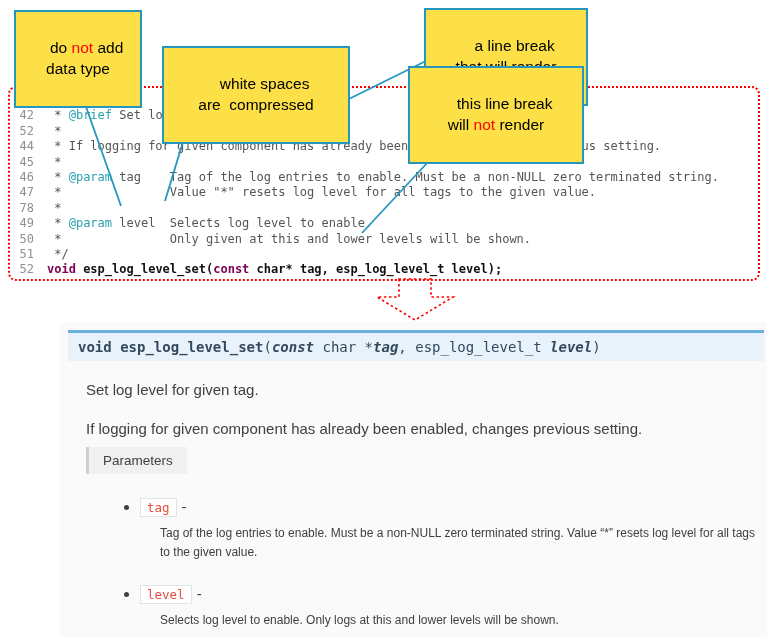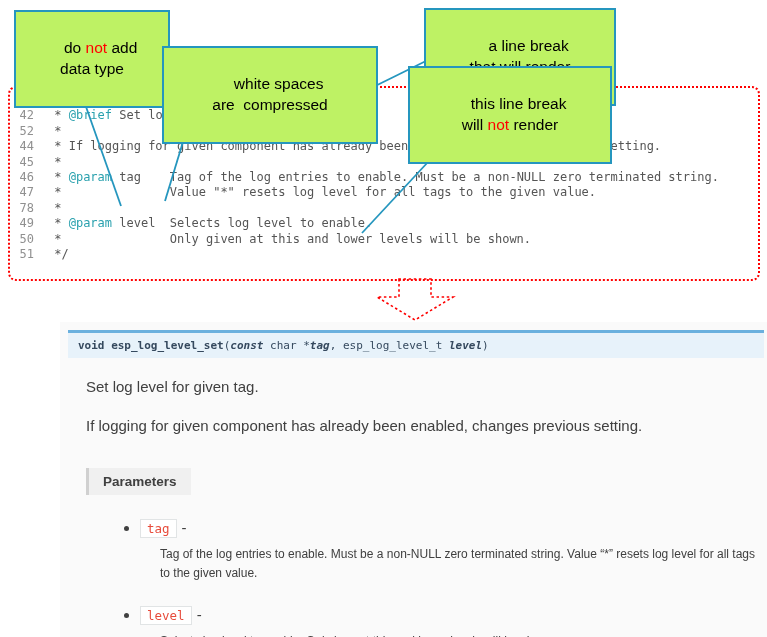--- a/index.html
+++ b/index.html
@@ -17,22 +17,22 @@
     --docs-text:#404040;
     --param-chip-red:#e74c3c;
   }
   html,body{margin:0;padding:0;background:#fff;}
   .canvas{position:relative;width:767px;height:637px;background:#fff;overflow:hidden;
           font-family:"Liberation Sans",sans-serif;}
   .overlay{position:absolute;left:0;top:0;z-index:5;pointer-events:none;}
   .tealline{stroke:var(--connector-teal);stroke-width:1.8;}
   .redarrow{fill:none;stroke:var(--highlight-red);stroke-width:1.6;stroke-dasharray:2.5 2.6;}
 
-  .callout{position:absolute;z-index:6;background:#bef264;border:2.5px solid var(--callout-border);
-           text-align:center;font-size:15.5px;color:#000;padding:5px 20px;white-space:pre-wrap;
+  .callout{position:absolute;z-index:6;background:#fde047;border:2.5px solid var(--callout-border);
+           text-align:center;font-size:15.5px;color:#000;padding:5px 6px;white-space:pre-wrap;
            line-height:1.35;}
   .red{color:var(--highlight-red);}
   #box1{left:14px;top:10px;width:112px;}
   #box2{left:162px;top:46px;width:172px;}
   #box3{left:424px;top:8px;width:148px;}
   #box4{left:408px;top:66px;width:160px;}
 
   .code-block{position:absolute;left:8px;top:86px;width:744px;height:186px;z-index:1;
               border:2px dotted var(--highlight-red);border-radius:8px;background:#fff;
               padding:5px 0 0 4px;
@@ -42,29 +42,29 @@
   .fold{display:inline-block;width:13px;color:var(--line-number);text-align:center;}
   .s-comment{color:var(--code-comment);}
   .s-tag{color:var(--code-doctag);}
   .s-kw{color:var(--code-keyword);font-weight:bold;}
   .s-fn{color:#111;font-weight:bold;}
   .s-plain{color:#111;font-weight:bold;}
 
   .docs{position:absolute;left:60px;top:322px;width:707px;height:315px;z-index:1;
         background:var(--docs-bg);color:var(--docs-text);padding:8px 0 0 8px;box-sizing:border-box;}
   .sig{width:676px;background:var(--sig-bg);border-top:3px solid var(--sig-border);
-       color:var(--sig-text);font-family:"DejaVu Sans Mono",monospace;font-size:11px;
+       color:var(--sig-text);font-family:"DejaVu Sans Mono",monospace;font-size:14px;
        padding:6px 10px;}
   .g-kw{font-weight:bold;}
   .g-name{font-weight:bold;}
   .g-kwit{font-style:italic;font-weight:bold;}
   .g-param{font-style:italic;font-weight:bold;}
   .docs p{margin:18px 0 0 18px;font-size:15px;line-height:1.4;}
-  .params-label{display:inline-block;margin:32px 0 0 18px;background:#f0f0f0;
-                border-left:3px solid #d0d0d0;padding:6px 14px;font-weight:bold;
+  .params-label{display:inline-block;margin:8px 0 0 18px;background:#f0f0f0;
+                border-left:3px solid #d0d0d0;padding:6px 14px;font-weight:normal;
                 font-size:13.5px;color:var(--docs-text);}
   .docs ul{margin:24px 0 0 72px;padding:0;list-style:disc outside;}
   .docs li{margin:0 0 24px 0;font-size:15px;}
   .chip{display:inline-block;font-family:"DejaVu Sans Mono",monospace;font-size:12.5px;
         color:var(--param-chip-red);background:#fff;border:1px solid #e1e4e5;
         padding:1px 6px;margin-right:5px;}
   .pdesc{margin-top:7px;max-width:625px;font-size:12px;line-height:1.55;color:var(--docs-text);margin-left:20px;}
 </style>
 </head>
 <body>
@@ -104,20 +104,21 @@
       <div class="code-line"><span class="ln">42</span><span class="fold"> </span><span class="s-comment"> * </span><span class="s-tag">@brief</span><span class="s-comment"> Set log level for given tag</span></div>
       <div class="code-line"><span class="ln">52</span><span class="fold"> </span><span class="s-comment"> *</span></div>
       <div class="code-line"><span class="ln">44</span><span class="fold"> </span><span class="s-comment"> * If logging for given component has already been enabled, changes previous setting.</span></div>
       <div class="code-line"><span class="ln">45</span><span class="fold"> </span><span class="s-comment"> *</span></div>
       <div class="code-line"><span class="ln">46</span><span class="fold"> </span><span class="s-comment"> * </span><span class="s-tag">@param</span><span class="s-comment"> tag    Tag of the log entries to enable. Must be a non-NULL zero terminated string.</span></div>
       <div class="code-line"><span class="ln">47</span><span class="fold"> </span><span class="s-comment"> *               Value "*" resets log level for all tags to the given value.</span></div>
       <div class="code-line"><span class="ln">78</span><span class="fold"> </span><span class="s-comment"> *</span></div>
       <div class="code-line"><span class="ln">49</span><span class="fold"> </span><span class="s-comment"> * </span><span class="s-tag">@param</span><span class="s-comment"> level  Selects log level to enable.</span></div>
       <div class="code-line"><span class="ln">50</span><span class="fold"> </span><span class="s-comment"> *               Only given at this and lower levels will be shown.</span></div>
       <div class="code-line"><span class="ln">51</span><span class="fold"> </span><span class="s-comment"> */</span></div>
+      <div class="code-line"><span class="ln">52</span><span class="fold"> </span><span class="s-kw">void</span><span class="s-plain"> </span><span class="s-fn">esp_log_level_set</span><span class="s-plain">(</span><span class="s-kw">const</span><span class="s-plain"> char* tag, esp_log_level_t level);</span></div>
     </div>
 
   <div class="docs">
     <div class="sig" id="sig"><span class="g-kw">void</span><span class="g-plain"> </span><span class="g-name">esp_log_level_set</span><span class="g-plain">(</span><span class="g-kwit">const</span><span class="g-plain">  char *</span><span class="g-param">tag</span><span class="g-plain">, </span><span class="g-plain">esp_log_level_t </span><span class="g-param">level</span><span class="g-plain">)</span></div>
     <p>Set log level for given tag.</p>
     <p>If logging for given component has already been enabled, changes previous setting.</p>
     <div class="params-label">Parameters</div>
     <ul>
       <li>
         <span class="chip">tag</span><span>-</span>

